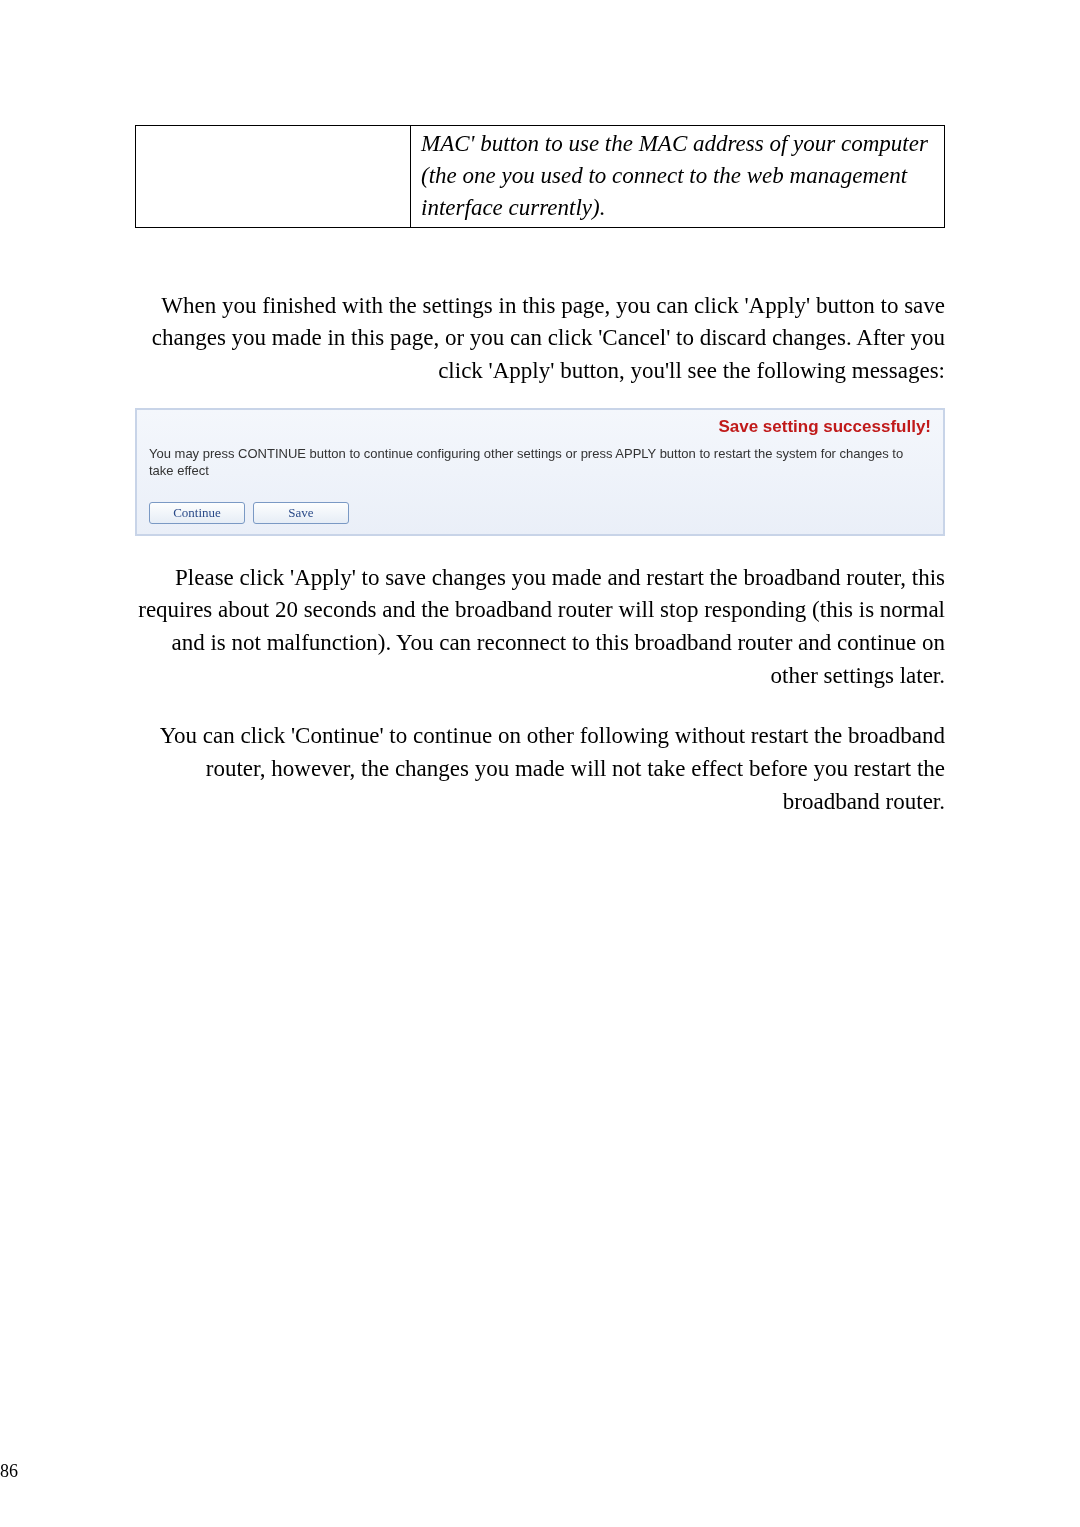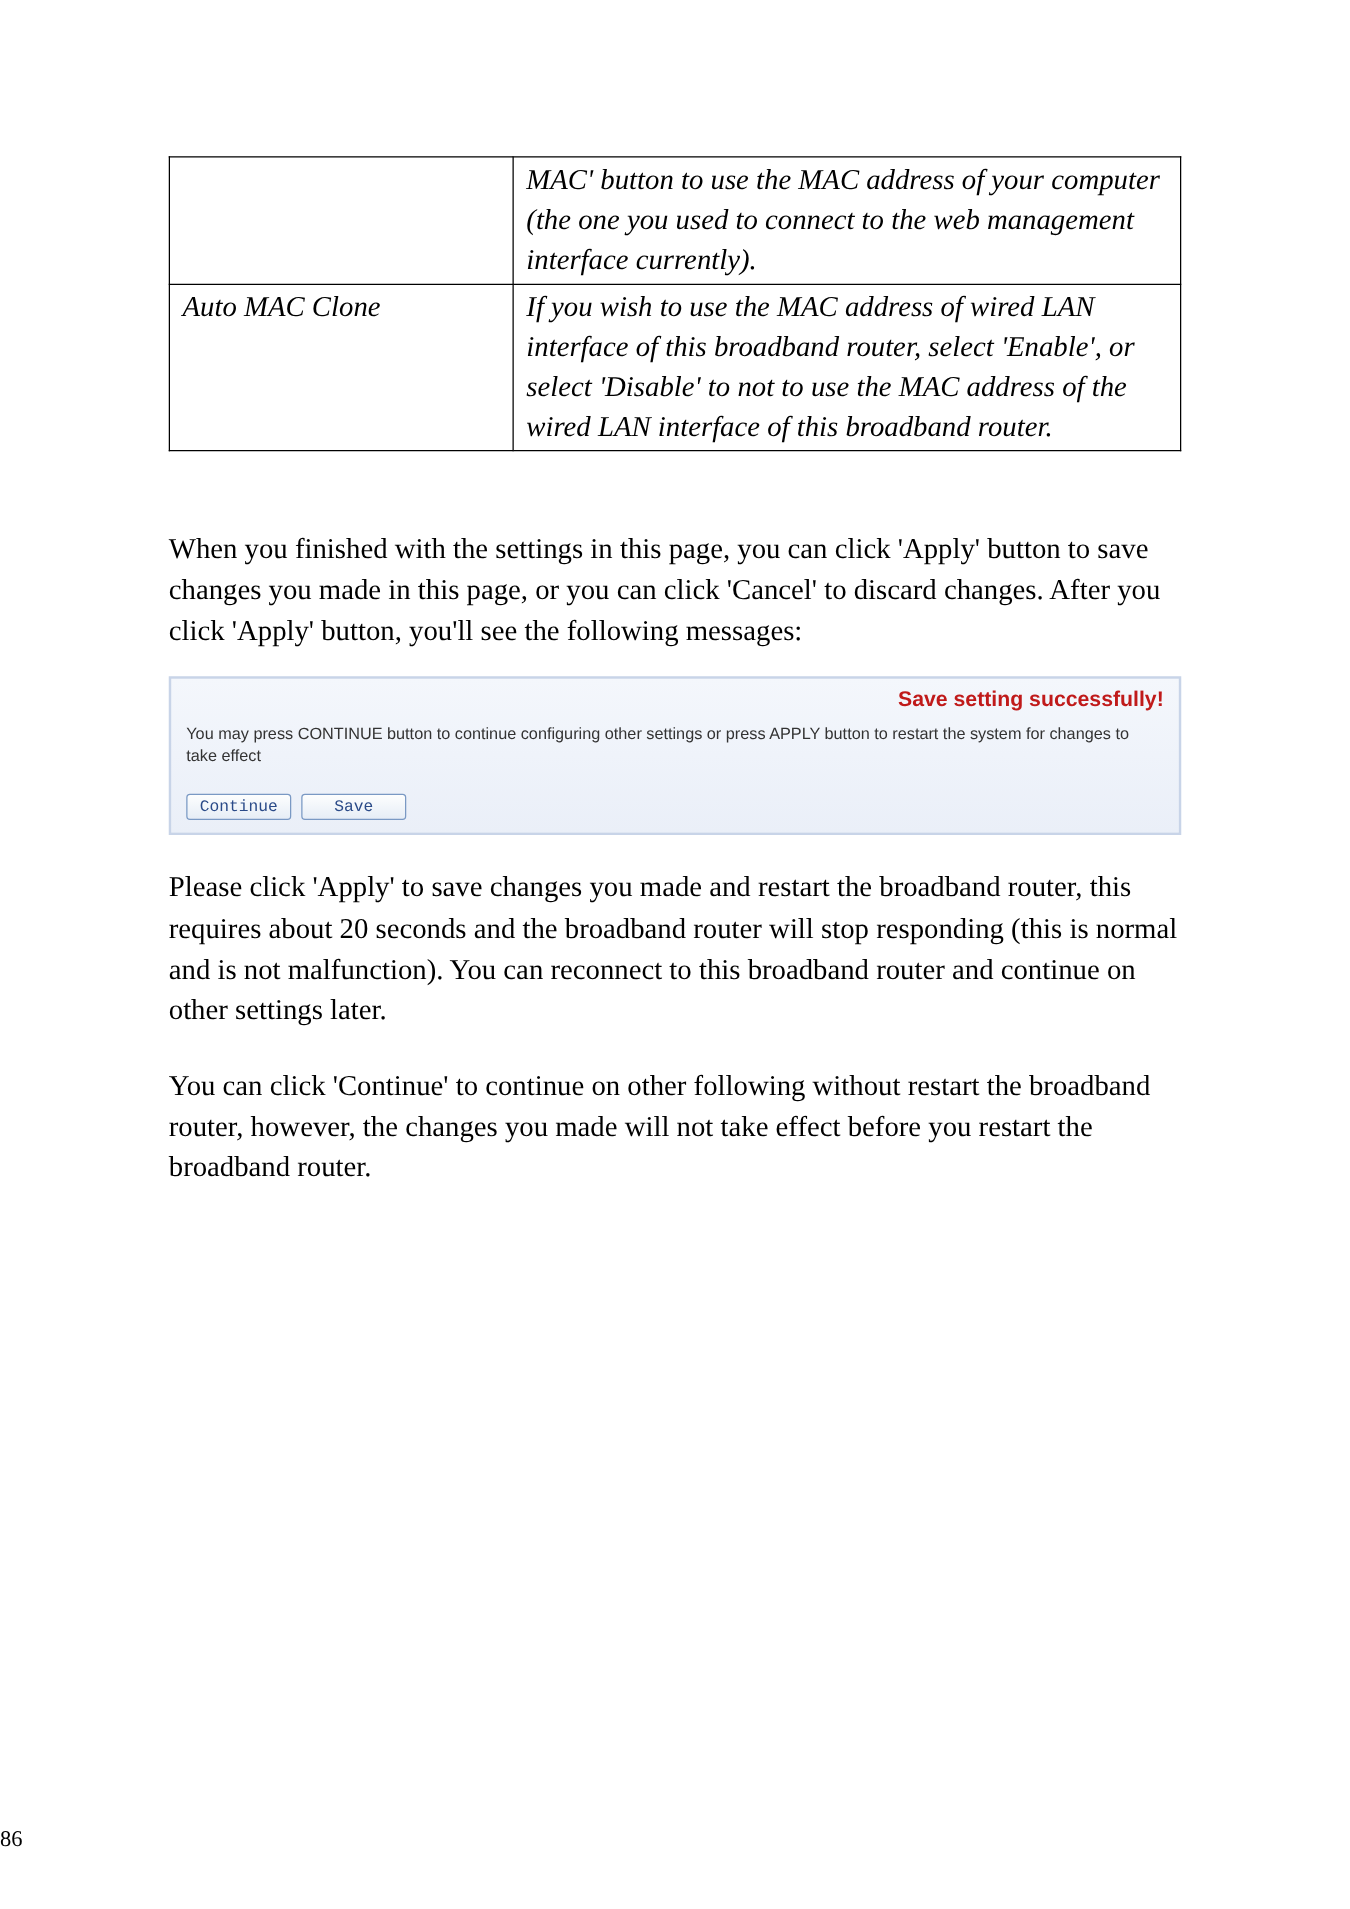--- a/index.html
+++ b/index.html
@@ -22,20 +22,21 @@
       padding: 2px 8px 2px 10px;
       vertical-align: top;
       font-style: italic;
       line-height: 1.4;
     }
     table.settings-table td.col1 { width: 34%; }
     table.settings-table td.col2 { width: 66%; }
     p.body {
       line-height: 1.42;
       margin-bottom: 28px;
+      text-align: right;
     }
     p.body.tight { margin-bottom: 20px; }
     .ui-panel {
       border: 2px solid #c8d4e8;
       background: linear-gradient(#f4f7fc, #eaeff8);
       width: 100%;
       padding: 7px 12px 10px 12px;
       margin: 0 0 26px 0;
       font-family: Arial, Helvetica, sans-serif;
     }
@@ -50,51 +51,47 @@
       font-size: 13px;
       color: #333;
       line-height: 1.35;
       margin-bottom: 22px;
     }
     .ui-buttons {
       display: flex;
       gap: 8px;
     }
     .ui-buttons button {
-      font-family: Liberation Mono, monospace;
+      font-family: Liberation Serif, serif;
       font-size: 13px;
       color: #2a4a88;
       background: linear-gradient(#fdfefe, #e6edf6);
       border: 1px solid #7a99c4;
       border-radius: 3px;
       padding: 2px 0;
-      width: 84px;
+      width: 96px;
       cursor: pointer;
     }
     .page-number {
       position: absolute;
       left: 0;
       width: 1080px;
       text-align: left;
       font-size: 18px;
       color: #000;
     }
   </style>
 </head>
 <body>
 
 <table class="settings-table">
   <tbody>
       <tr>
     <td class="col1"></td>
     <td class="col2">MAC' button to use the MAC address of your computer (the one you used to connect to the web management interface currently).</td>
-  </tr>
-  <tr>
-    <td class="col1">Auto MAC Clone</td>
-    <td class="col2">If you wish to use the MAC address of wired LAN interface of this broadband router, select 'Enable', or select 'Disable' to not to use the MAC address of the wired LAN interface of this broadband router.</td>
   </tr>
 </tbody>
   </table>
 
 <p class="body tight">When you finished with the settings in this page, you can click 'Apply' button to save changes you made in this page, or you can click 'Cancel' to discard changes. After you click 'Apply' button, you'll see the following messages:</p>
 
 <div class="ui-panel">
   <div class="title">Save setting successfully!</div>
   <div class="msg">You may press CONTINUE button to continue configuring other settings or press APPLY button to restart the system for changes to take effect</div>
   <div class="ui-buttons">

